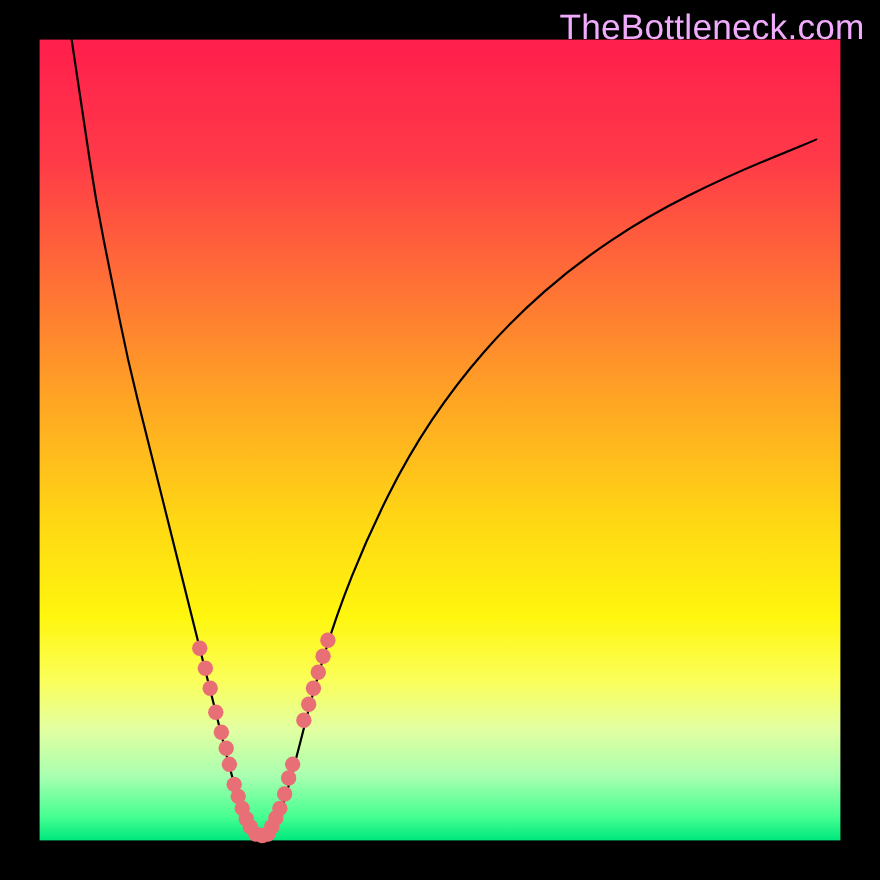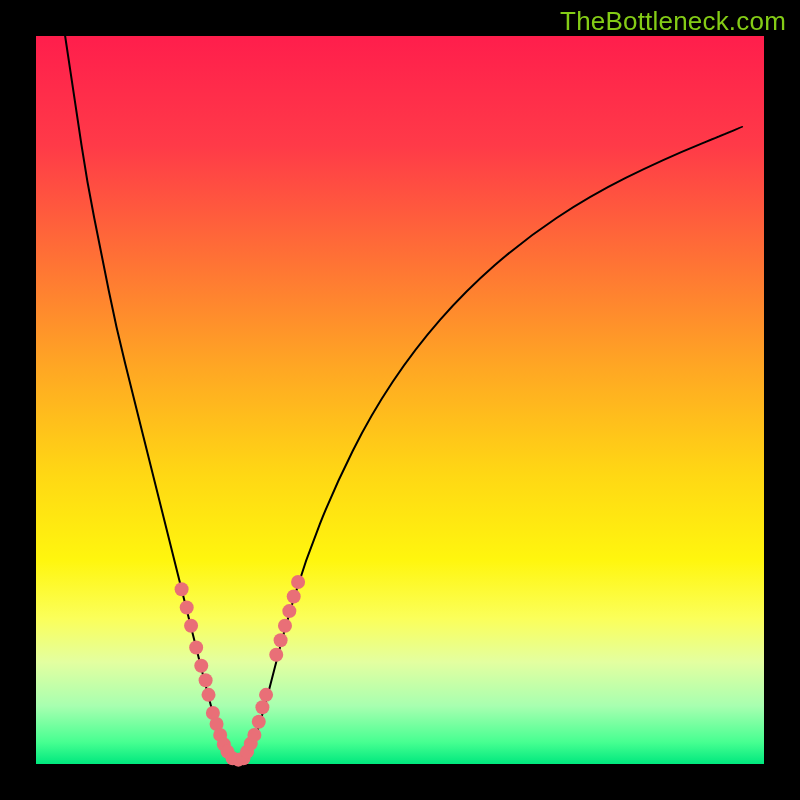--- a/index.html
+++ b/index.html
@@ -13,23 +13,23 @@
   .chart-container {
     position: relative;
     width: 800px;
     height: 800px;
   }
   .watermark {
     position: absolute;
     top: 6px;
     right: 14px;
     font-family: Arial, Helvetica, sans-serif;
-    font-size: 26px;
+    font-size: 32px;
     font-weight: 500;
-    color: #84cc16;
+    color: #f0abfc;
     letter-spacing: 0.2px;
     z-index: 10;
   }
   svg {
     display: block;
   }
 </style>
 </head>
 <body>
 

